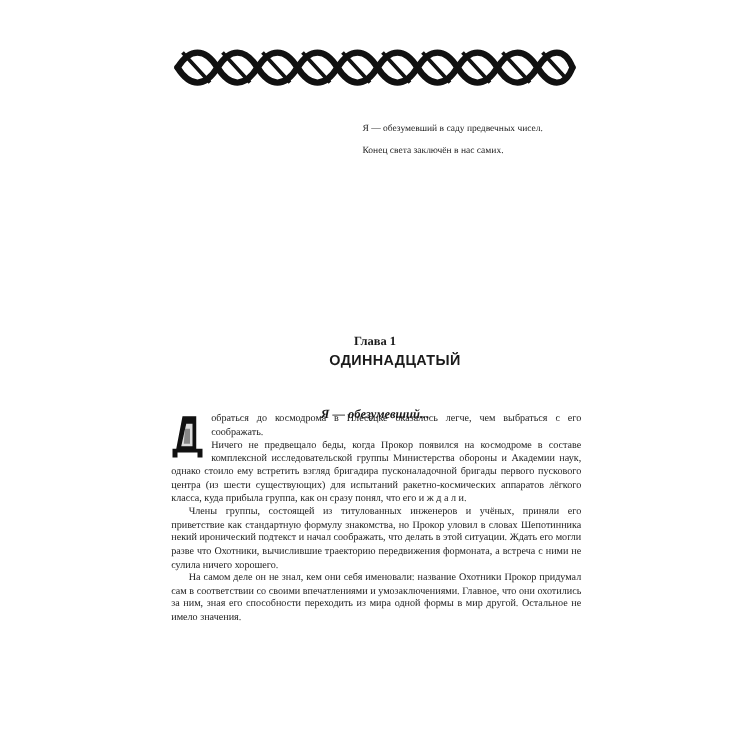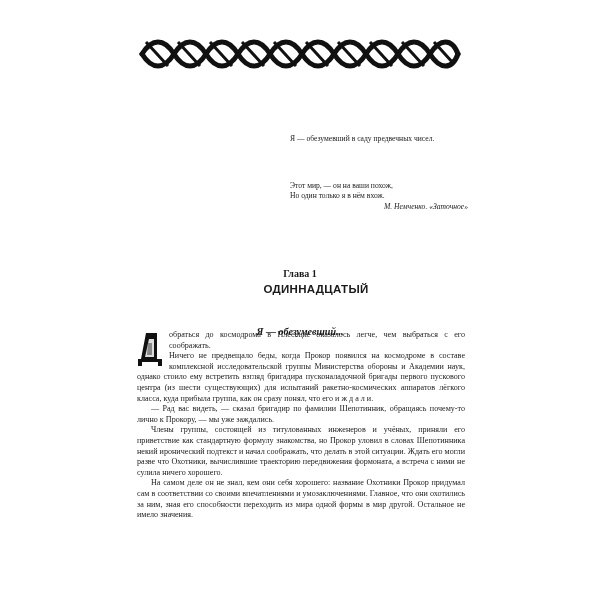--- a/index.html
+++ b/index.html
@@ -1,21 +1,21 @@
 <!DOCTYPE html>
 <html><head>
 <meta charset="utf-8">
 <style>
   html, body { margin:0; padding:0; background:#ffffff; }
   body { width:600px; height:600px; position:relative; overflow:hidden;
          font-family:"Liberation Serif", "DejaVu Serif", serif; color:#1a1a1a; }
   .ornament { position:absolute; left:138px; top:34px; width:324px; height:40px; }
   .epigraphs { position:absolute; left:290px; top:98px; width:178px; font-size:7.6px; line-height:10.5px; }
   .epi { margin-bottom:6px; }
-  .epi-text { text-align:justify;margin-top:36px; }
+  .epi-text { text-align:justify; }
   .epi-author { text-align:right; font-style:italic; }
   .chapter-num { position:absolute; left:0; width:600px; top:268px; text-align:center;
                  font-weight:bold; font-size:10px; }
   .chapter-title { position:absolute; left:16px; width:600px; top:283px; text-align:center;
                  font-weight:bold; font-size:11.5px; font-family:"Liberation Sans", sans-serif; letter-spacing:0.3px; }
   .section-title { position:absolute; left:0; width:600px; top:308px; text-align:center;
                  font-weight:bold; font-style:italic; font-size:10px;margin-top:18px; }
   .body-text { position:absolute; left:137px; top:330px; width:328px; font-size:8.1px; line-height:10.6px; text-align:justify; }
   .body-text p { margin:0; text-indent:14px; }
   .body-text p.first { text-indent:0; }
@@ -32,37 +32,32 @@
   <g fill="none" stroke="#111" stroke-width="3">
     <path d="M8 8 L30 32 M40 8 L62 32 M72 8 L94 32 M104 8 L126 32 M136 8 L158 32 M168 8 L190 32 M200 8 L222 32 M232 8 L254 32 M264 8 L286 32 M296 8 L316 30"></path>
   </g>
 </svg>
 
 <div class="epigraphs">
   <div class="epi">
     <div class="epi-text">Я — обезумевший в саду предвечных чисел.</div>
   </div>
   <div class="epi">
-  </div>
-  <div class="epi">
-    <div class="epi-text" style="white-space:pre-line;text-align:left">Этот мир, — он на ваши похож,
-Но один только я в нём вхож.</div>
-    <div class="epi-author">М. Немченко. «Заточное»</div>
+    <div class="epi-text">Конец света заключён в нас самих.</div>
   </div>
 </div>
 
 <div class="chapter-num">Глава 1</div>
 <div class="chapter-title">ОДИННАДЦАТЫЙ</div>
 <div class="section-title">Я — обезумевший...</div>
 
 <div class="body-text">
   <svg class="dropcap" viewBox="0 0 26 36">
     <rect x="0" y="0" width="26" height="36" fill="#fff"></rect>
     <path d="M9 2 H20 V28 H25 V35 H21 V31 H5 V35 H1 V28 H4 Z" fill="#111"></path>
     <path d="M12 8 L17 8 L17 26 L8 26 Z" fill="#ddd"></path>
     <path d="M11 12 L15 12 L15 24 L10 24 Z" fill="#888"></path>
   </svg>
   <p class="first">обраться до космодрома в Плесецке оказалось легче, чем выбраться с его соображать.</p>
   <p class="first">Ничего не предвещало беды, когда Прокор появился на космодроме в составе комплексной исследовательской группы Министерства обороны и Академии наук, однако стоило ему встретить взгляд бригадира пусконаладочной бригады первого пускового центра (из шести существующих) для испытаний ракетно-космических аппаратов лёгкого класса, куда прибыла группа, как он сразу понял, что его и ж д а л и.</p>
-  <p>— Рад вас видеть, — сказал бригадир по фамилии Шепотинник, обращаясь почему-то лично к Прокору, — мы уже заждались.</p>
   <p>Члены группы, состоящей из титулованных инженеров и учёных, приняли его приветствие как стандартную формулу знакомства, но Прокор уловил в словах Шепотинника некий иронический подтекст и начал соображать, что делать в этой ситуации. Ждать его могли разве что Охотники, вычислившие траекторию передвижения формоната, а встреча с ними не сулила ничего хорошего.</p>
-  <p>На самом деле он не знал, кем они себя хорошего: название Охотники Прокор придумал сам в соответствии со своими впечатлениями и умозаключениями. Главное, что они охотились за ним, зная его способности переходить из мира одной формы в мир другой. Остальное не имело значения.</p>
+  <p>На самом деле он не знал, кем они себя именовали: название Охотники Прокор придумал сам в соответствии со своими впечатлениями и умозаключениями. Главное, что они охотились за ним, зная его способности переходить из мира одной формы в мир другой. Остальное не имело значения.</p>
 </div>
 
 </body></html>

